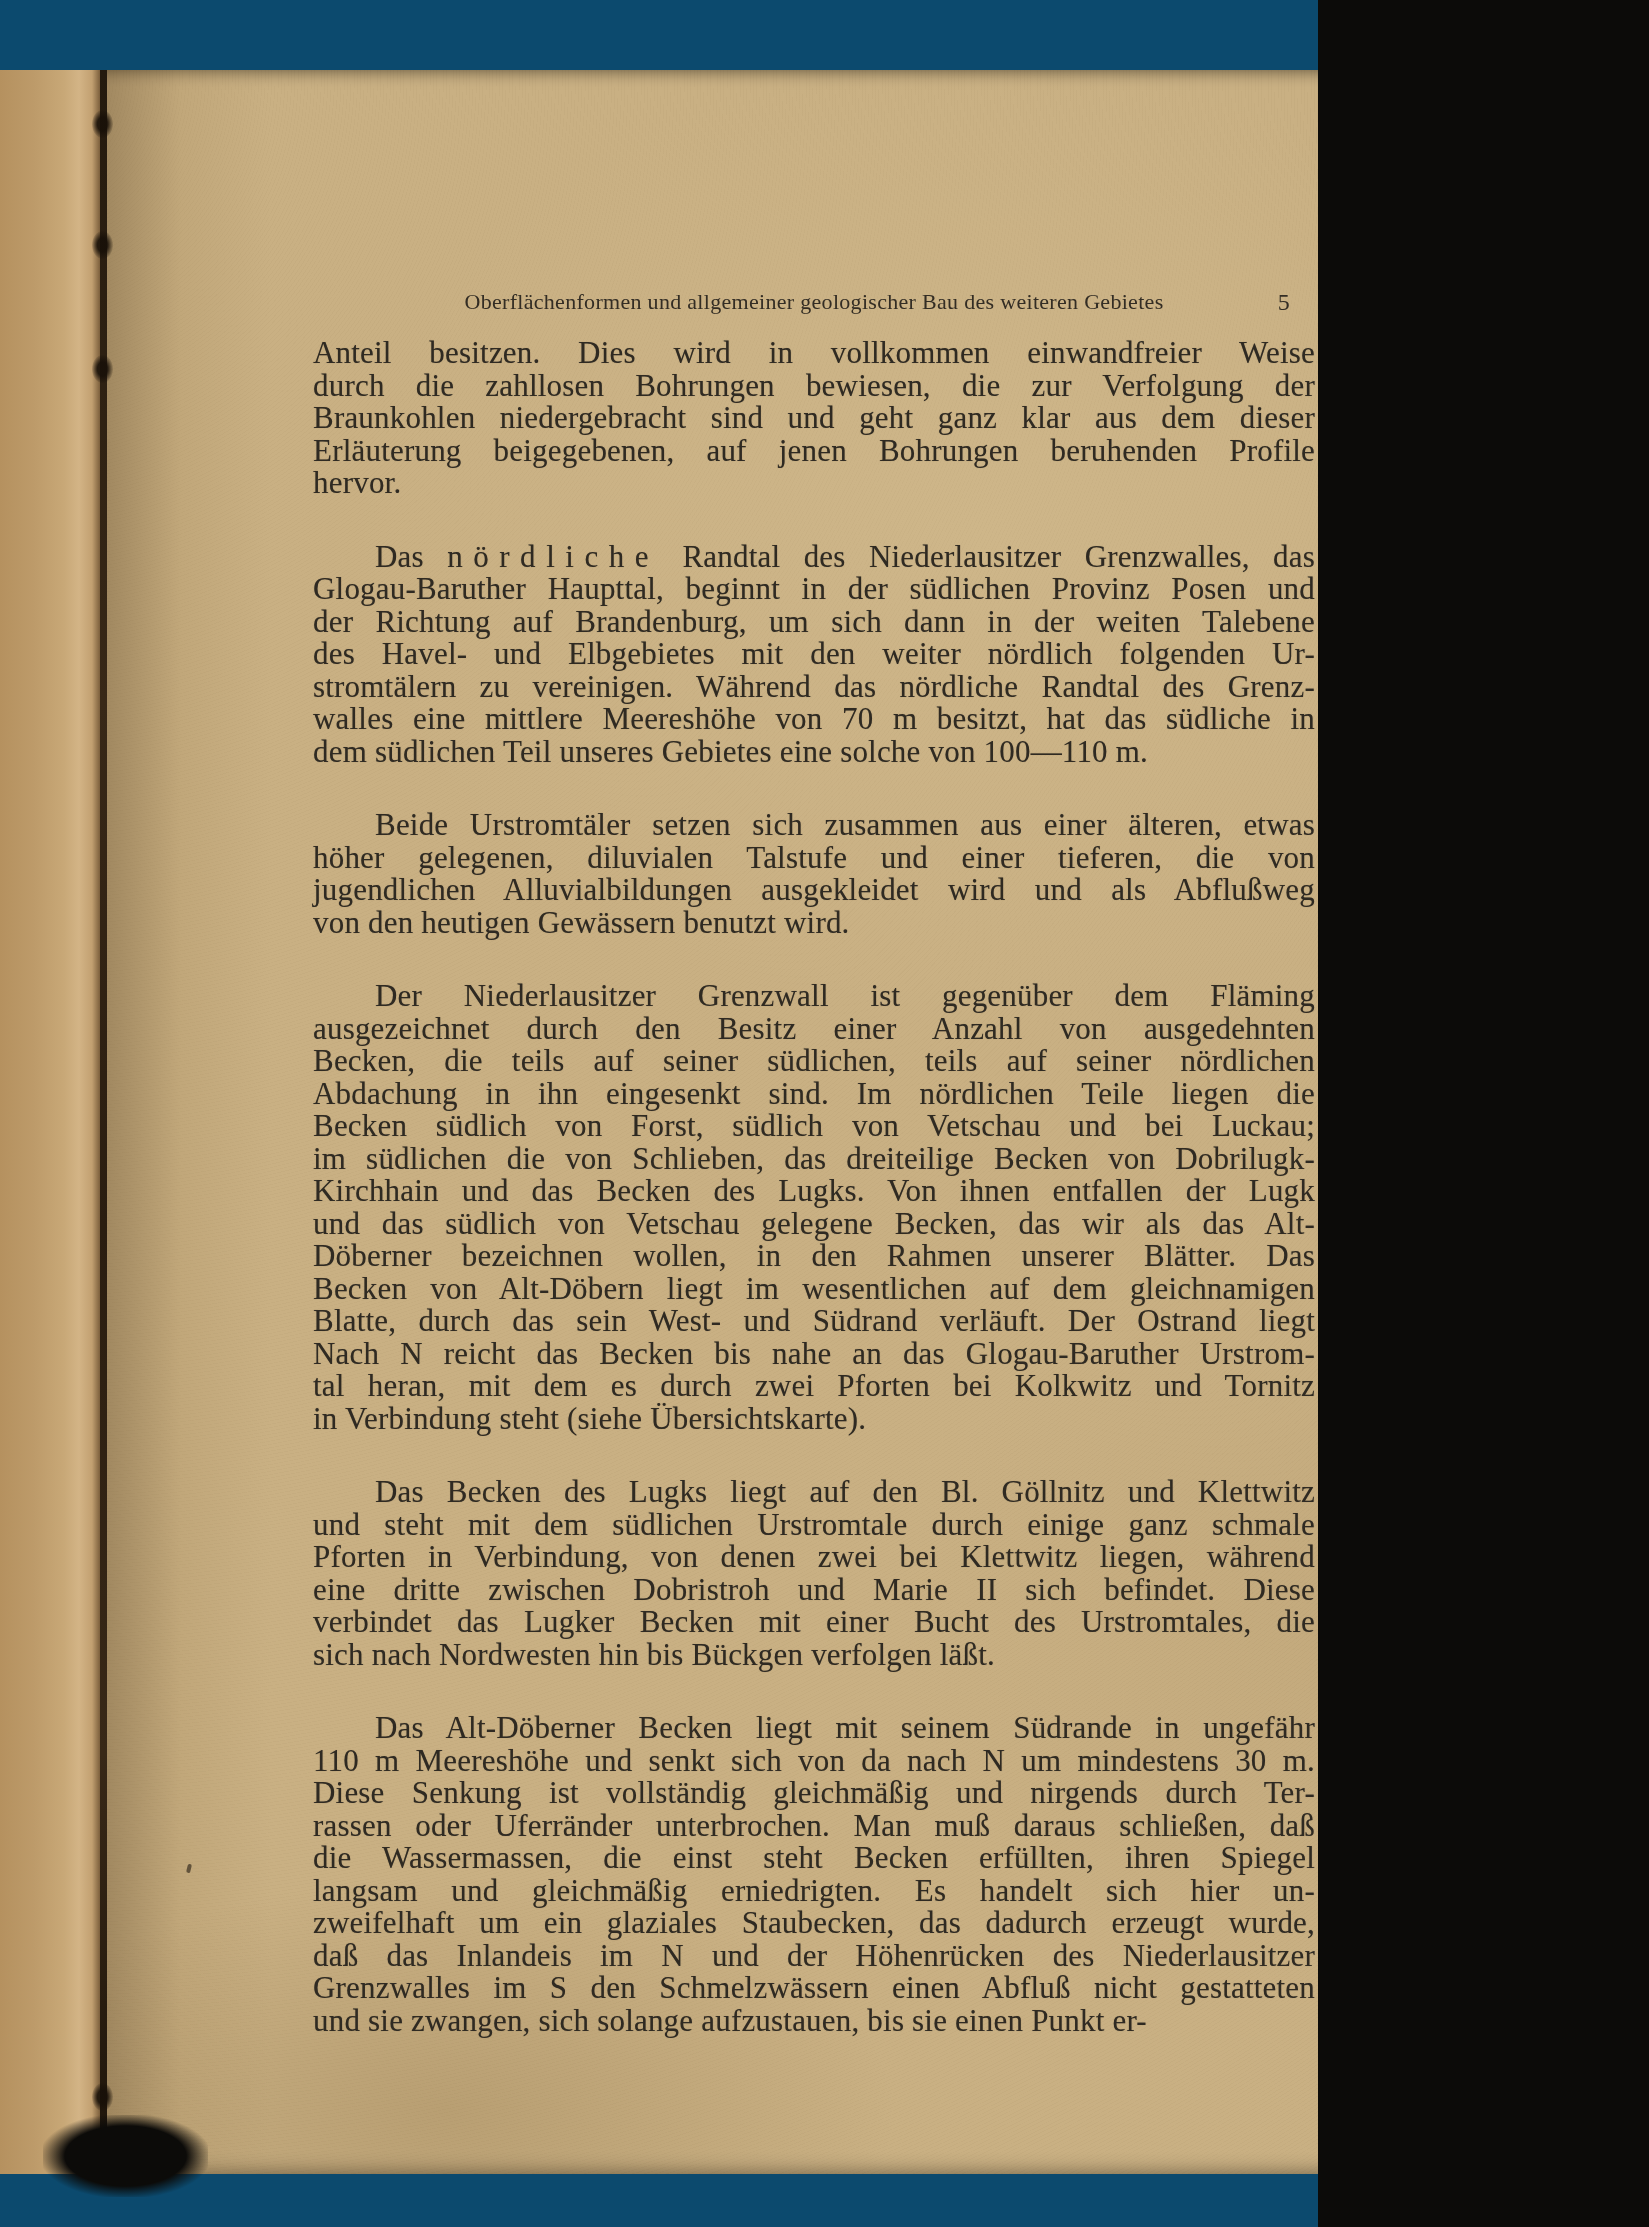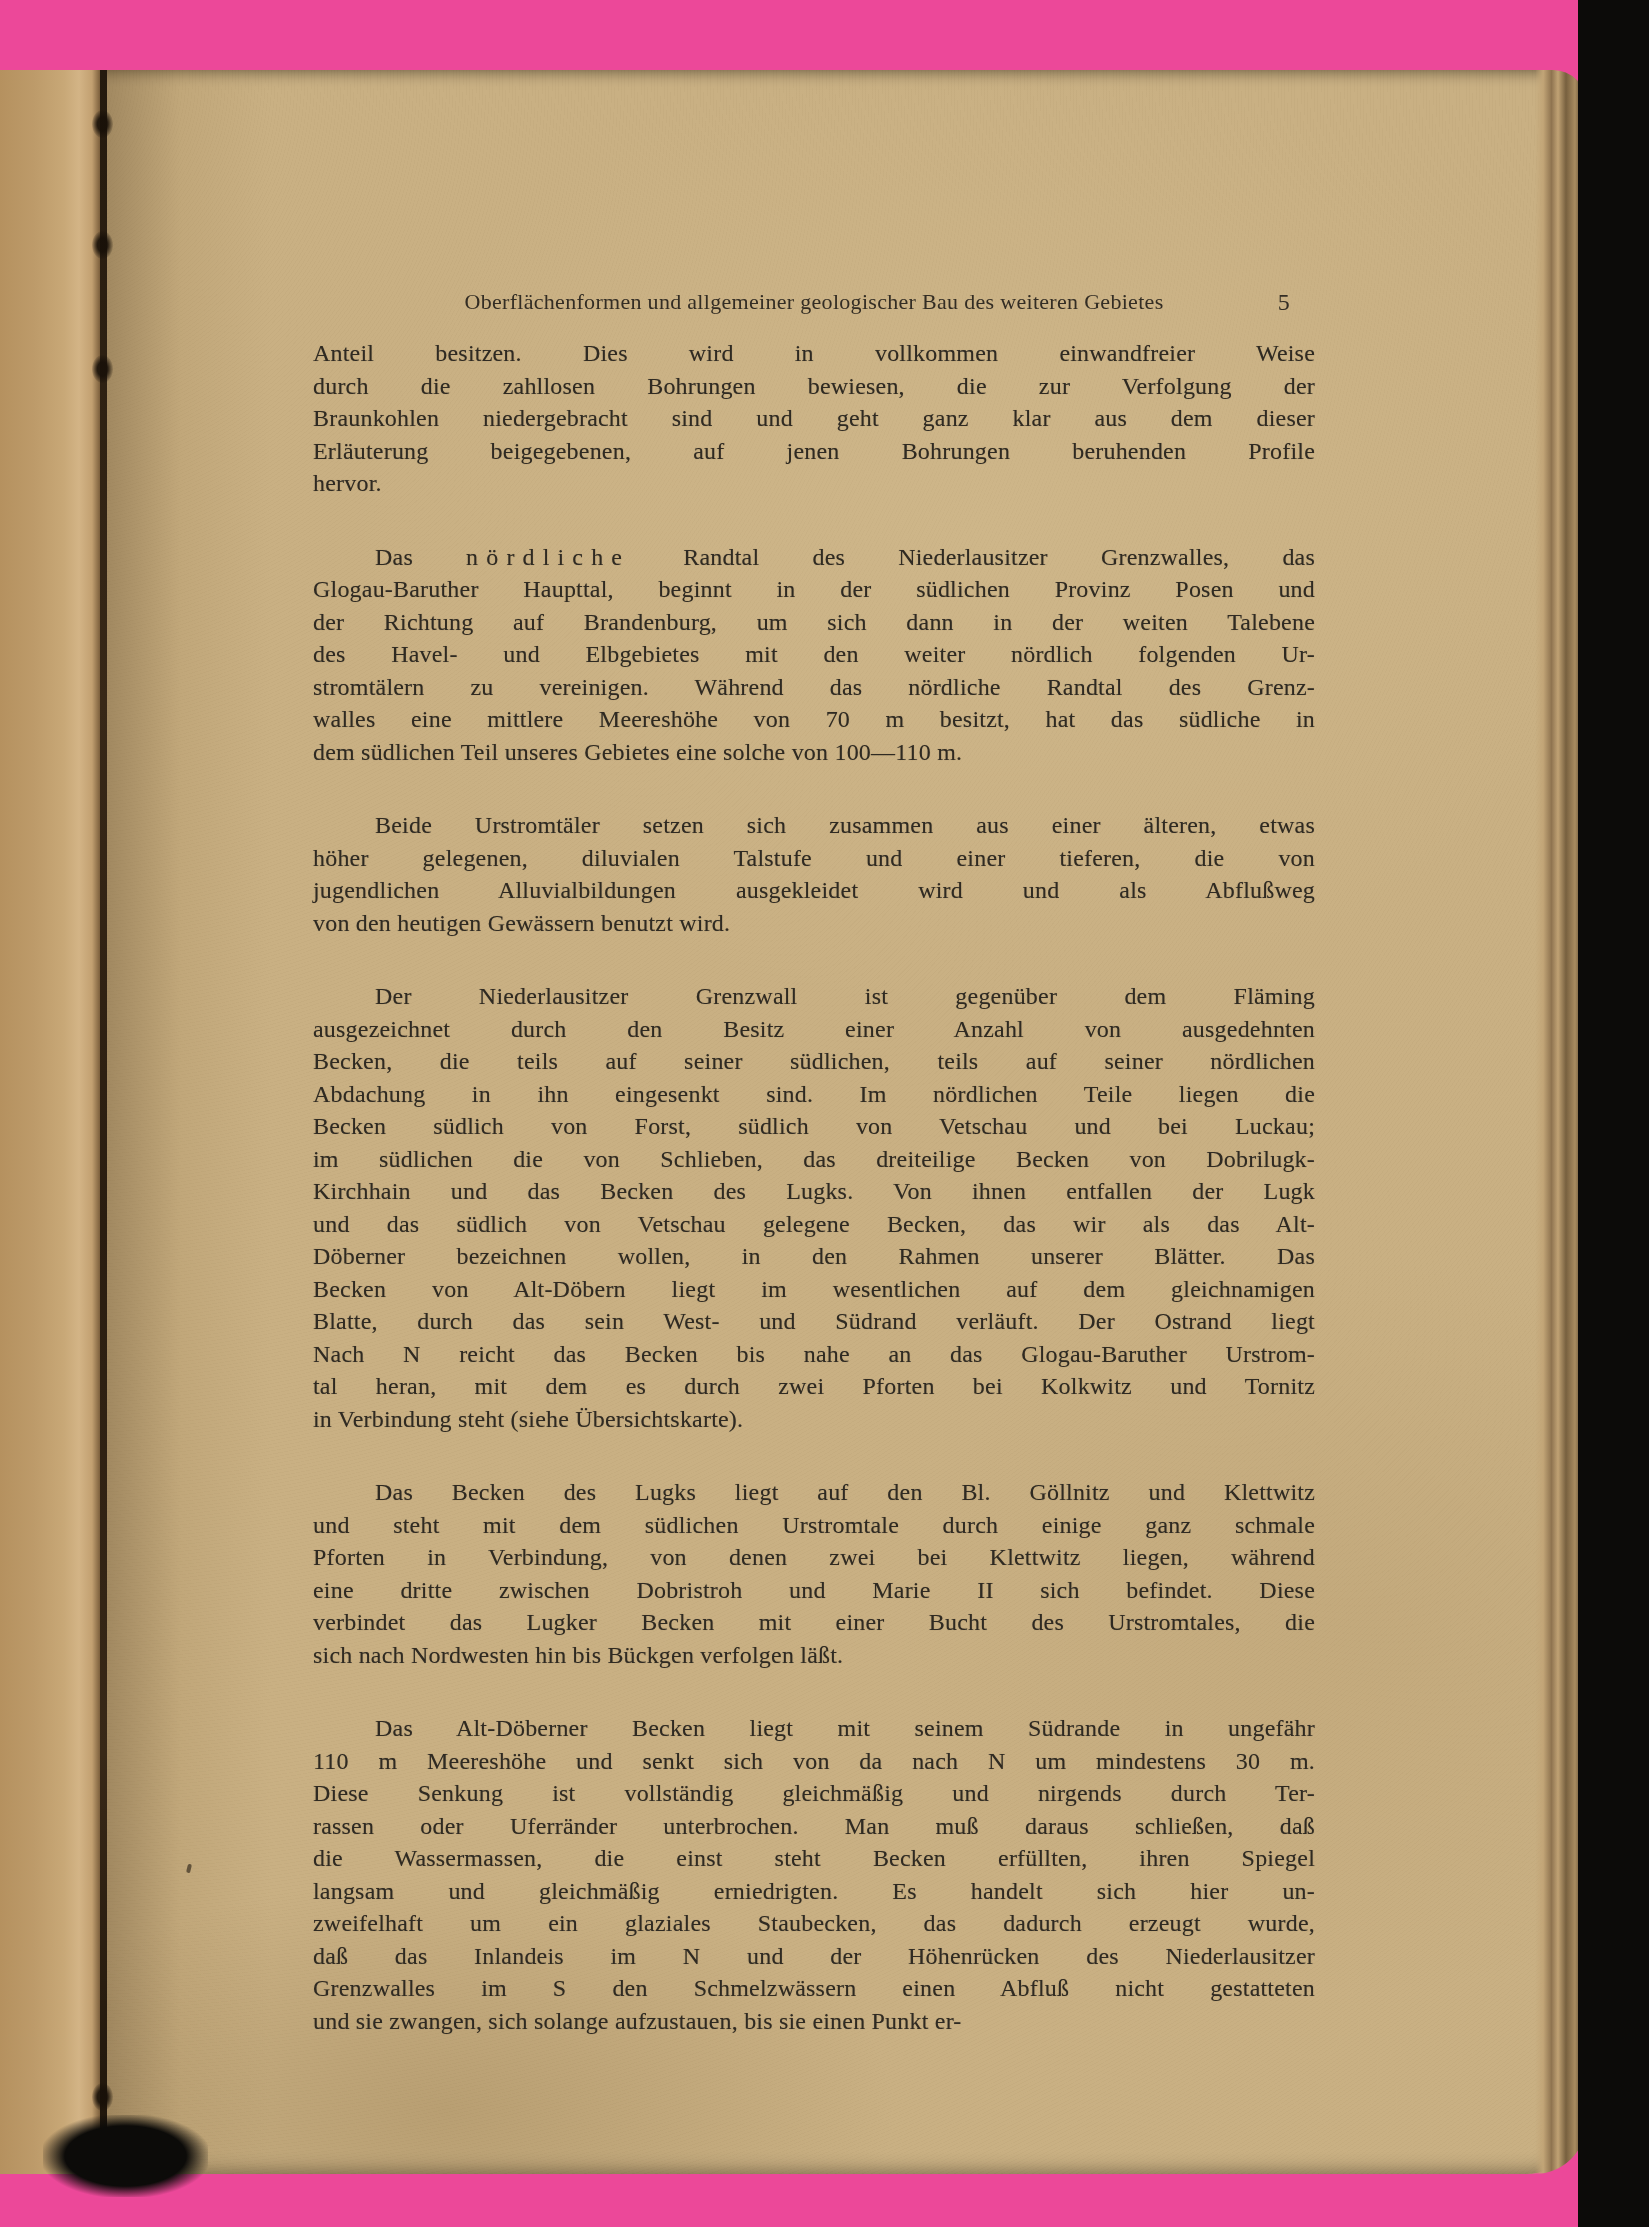--- a/index.html
+++ b/index.html
@@ -1,16 +1,16 @@
 <!DOCTYPE html>
 <html style="font-size:13.2px"><head>
 <meta charset="utf-8">
 <style>
   html,body{margin:0;padding:0;background:#0c0b09;}
-  .scan{position:relative;width:1578px;height:2227px;background:#ec4899;overflow:hidden;
+  .scan{position:relative;width:1318px;height:2227px;background:#0c4a6e;overflow:hidden;
         font-family:"Liberation Serif","DejaVu Serif",serif;}
   
   .page{position:absolute;left:0;top:70px;width:1586px;height:2104px;
         border-radius:3.3px 38px 59px 0;
         background-image:
           radial-gradient(1031px 784px at 62% 22%, rgba(226,206,162,0.20), rgba(226,206,162,0) 62%),
           radial-gradient(784px 619px at 86% 74%, rgba(142,112,66,0.10), rgba(142,112,66,0) 60%),
           radial-gradient(825px 429px at 28% 97%, rgba(118,90,48,0.20), rgba(118,90,48,0) 55%),
           repeating-radial-gradient(circle at 10.7px 5.8px, rgba(116,92,52,0.045) 0 0.8px, rgba(0,0,0,0) 0.8px 3.3px),
           linear-gradient(#c9b083,#c9b083);
@@ -30,21 +30,21 @@
         background:linear-gradient(90deg,rgba(0,0,0,0) 0px,#c2a577 8.2px,#8f7450 16.5px,#c0a274 23px,#77603f 31px,#a98c60 40px,#5d4a30 47px,#2a2014 51px);}
   .corner-shadow{position:absolute;left:43px;bottom:-23px;width:165px;height:82px;
         background:radial-gradient(ellipse at center,#0c0b09 52%,rgba(12,11,9,0) 74%);}
   .ink-speck{position:absolute;left:187px;top:1794px;width:4.1px;height:9px;border-radius:2.5px;
         background:#4a3d2c;transform:rotate(14deg);opacity:.8;}
   
   .header-row{position:absolute;left:313px;top:218px;width:1002px;text-align:center;
         font-size:22px;line-height:28px;color:#332d24;letter-spacing:0.3px;}
   .page-num{position:absolute;right:25px;top:0;font-size:24px;color:#332d24;}
   .textblock{position:absolute;left:313px;top:267px;width:1002px;color:#2f2a22;
-        font-size:24px;line-height:32.5px;letter-spacing:0.2px;}
+        font-size:31px;line-height:32.5px;letter-spacing:0.2px;}
   .line{text-align:justify;text-align-last:justify;white-space:normal;
         text-shadow:0 0 0.8px rgba(47,42,34,0.35);}
   .line.last{text-align-last:left;}
   .line.first{text-indent:62px;margin-top:41px;}
   .spaced{letter-spacing:0.34em;}
 </style>
 </head>
 <body>
 
 <div class="scan">

